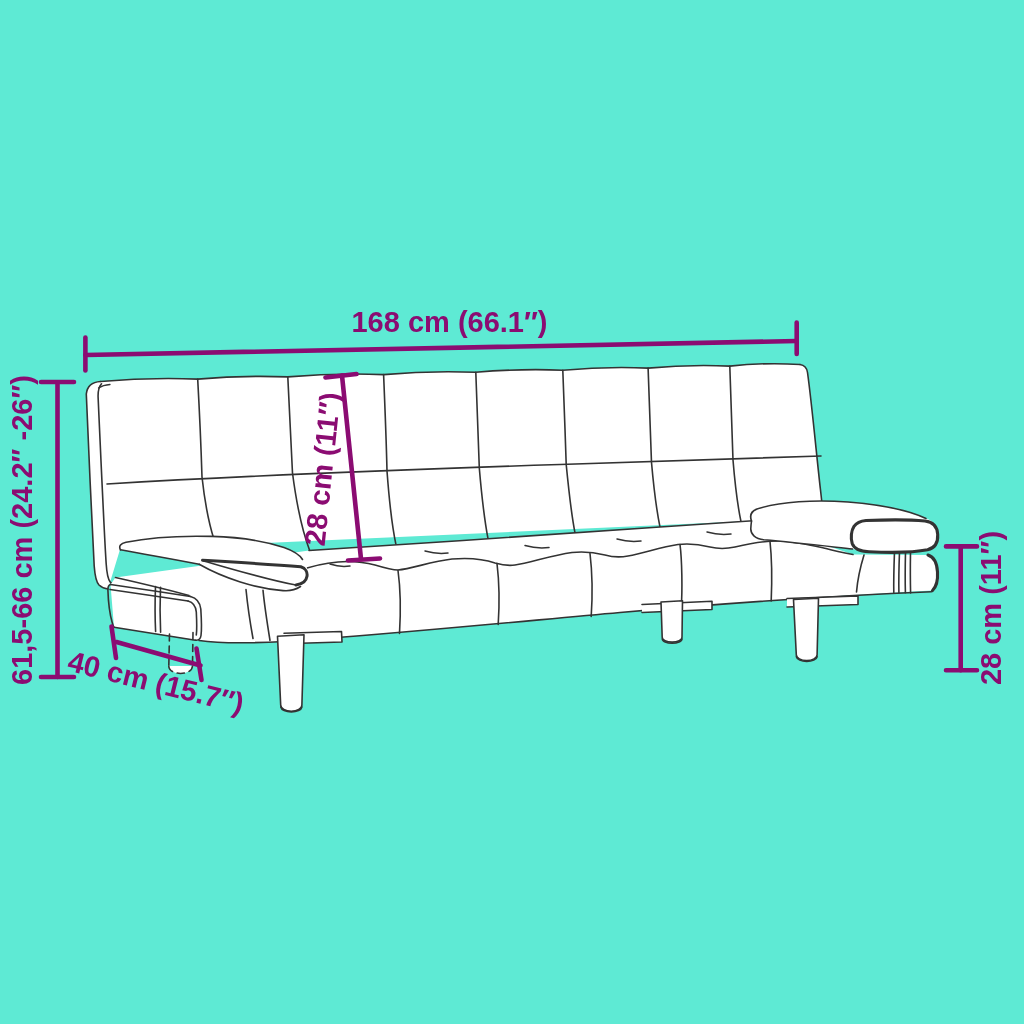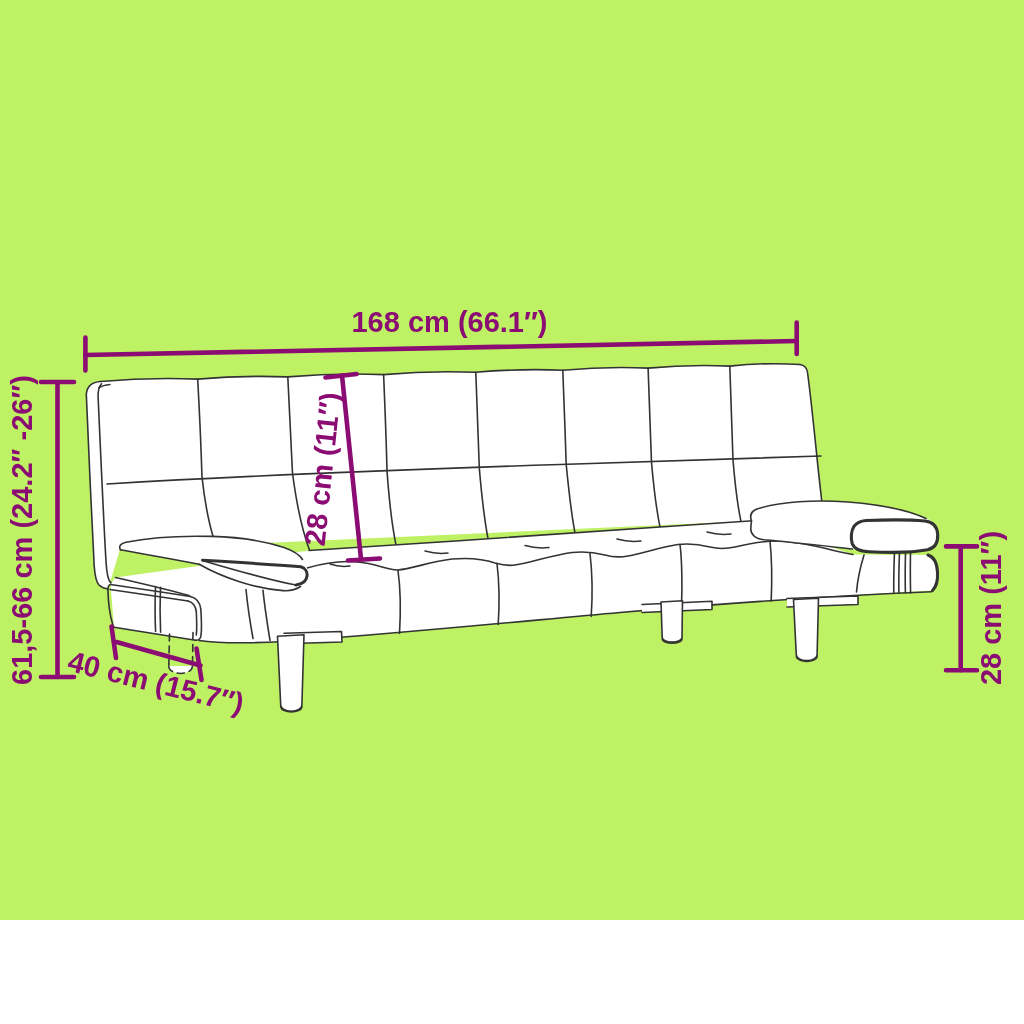--- a/index.html
+++ b/index.html
@@ -1,16 +1,16 @@
 <!DOCTYPE html>
 <html><head>
 <meta charset="utf-8">
 <style>
   html,body{margin:0;padding:0;background:#ffffff;}
-  .wrap{width:1024px;height:920px;position:relative;background:#bef264;overflow:hidden;}
+  .wrap{width:1024px;height:1024px;position:relative;background:#5eead4;overflow:hidden;}
   svg{display:block;}
   text{font-family:"Liberation Sans", sans-serif;font-weight:700;fill:#8b0c72;}
 </style>
 </head>
 <body>
 <div class="wrap">
 <svg width="1024" height="1024" viewBox="0 0 1024 1024" fill="none" stroke-linecap="round" stroke-linejoin="round">
 
 <g stroke="#333333" stroke-width="1.6" fill="#ffffff">
 

